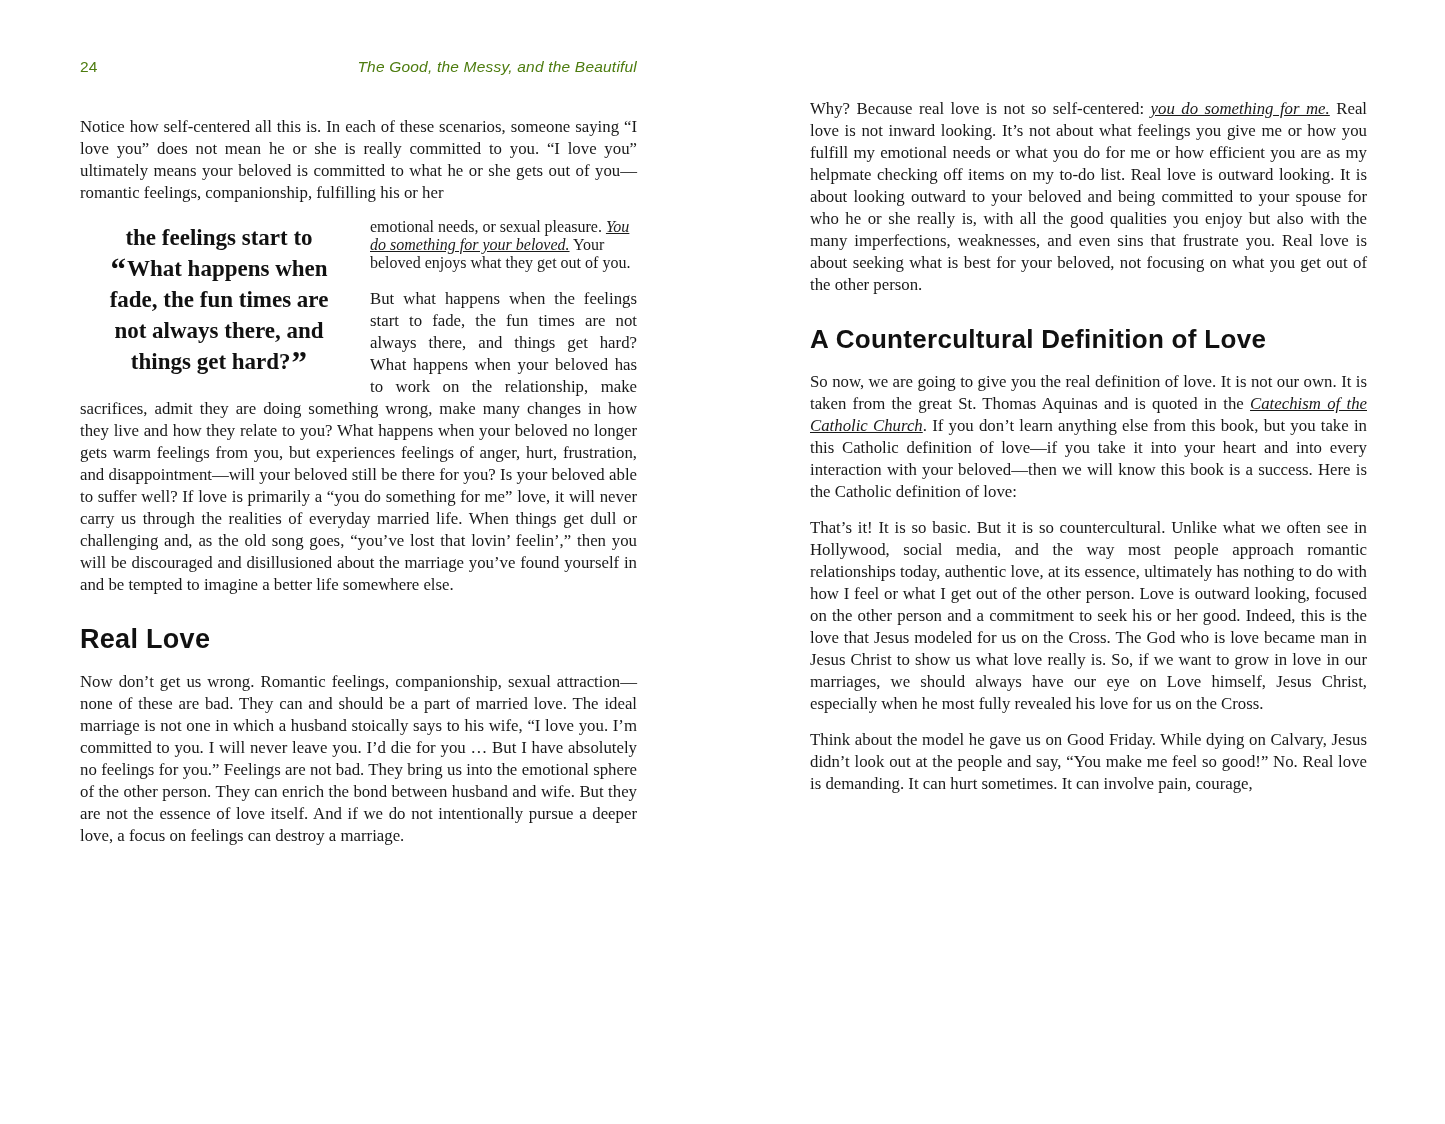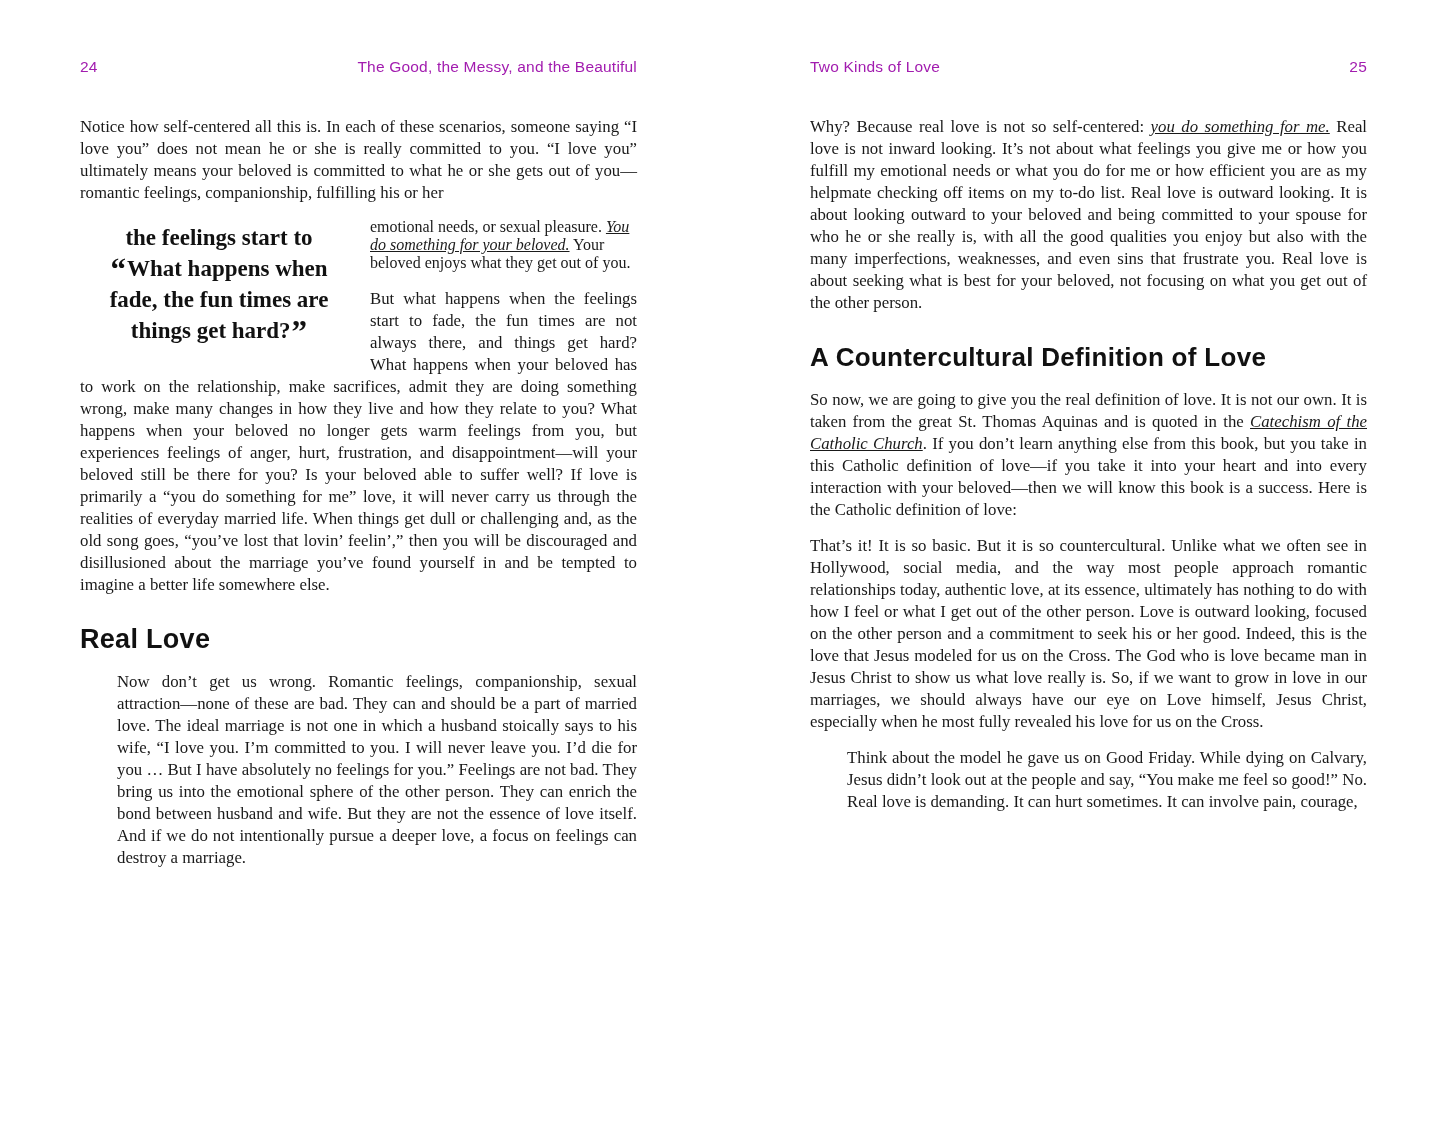--- a/index.html
+++ b/index.html
@@ -21,38 +21,38 @@
   }
   .page-left  { left: 80px; }
   .page-right { left: 810px; }
 
   .running-header {
     display: flex;
     justify-content: space-between;
     align-items: baseline;
     font-family: "Liberation Sans", sans-serif;
     font-size: 15.5px;
-    color: #a21caf;
+    color: #4d7c0f;
     letter-spacing: 0.2px;
   }
-  .running-title-italic { }
+  .running-title-italic { font-style: italic; }
 
   .page-body {
     margin-top: 40px;
   }
 
   .body-para {
     font-family: "Liberation Serif", serif;
     font-size: 16.8px;
     line-height: 22px;
     text-align: justify;
     margin: 0 0 14px 0;
     color: #191919;
   }
-  .body-para:last-child { margin-bottom: 0; margin-left: 37px; }
+  .body-para:last-child { margin-bottom: 0; }
 
   .pullquote {
     float: left;
     width: 278px;
     margin: 4px 12px 18px 0;
     font-family: "Liberation Serif", serif;
     font-weight: bold;
     font-size: 23px;
     line-height: 31px;
     text-align: center;
@@ -95,36 +95,33 @@
   <div class="running-header">
     <span>24</span>
     <span class="running-title-italic">The Good, the Messy, and the Beautiful</span>
   </div>
 
   <div class="page-body">
     <p class="body-para"><span>Notice how self-centered all this is. In each of these scenarios, someone saying “I love you” does not mean he or she is really committed to you. “I love you” ultimately means your beloved is committed to what he or she gets out of you—romantic feelings, companionship, fulfilling his or her</span></p><aside class="pullquote">
         <div class="pq-line">the feelings start to</div>
         <div class="pq-line"><span class="pq-mark pq-mark-open">“</span><span>What happens when</span></div>
         <div class="pq-line">fade, the fun times are</div>
+        <div class="pq-line">not always there, and</div>
         <div class="pq-line"><span>things get hard?</span><span class="pq-mark pq-mark-close">”</span></div>
       </aside><span> emotional needs, or sexual pleasure. </span><em>You do something for your beloved.</em><span> Your beloved enjoys what they get out of you.</span><p></p>
 
     <p class="body-para">But what happens when the feelings start to fade, the fun times are not always there, and things get hard? What happens when your beloved has to work on the relationship, make sacrifices, admit they are doing something wrong, make many changes in how they live and how they relate to you? What happens when your beloved no longer gets warm feelings from you, but experiences feelings of anger, hurt, frustration, and disappointment—will your beloved still be there for you? Is your beloved able to suffer well? If love is primarily a “you do something for me” love, it will never carry us through the realities of everyday married life. When things get dull or challenging and, as the old song goes, “you’ve lost that lovin’ feelin’,” then you will be discouraged and disillusioned about the marriage you’ve found yourself in and be tempted to imagine a better life somewhere else.</p>
 
     <h2 class="section-heading">Real Love</h2>
 
     <p class="body-para">Now don’t get us wrong. Romantic feelings, companionship, sexual attraction—none of these are bad. They can and should be a part of married love. The ideal marriage is not one in which a husband stoically says to his wife, “I love you. I’m committed to you. I will never leave you. I’d die for you … But I have absolutely no feelings for you.” Feelings are not bad. They bring us into the emotional sphere of the other person. They can enrich the bond between husband and wife. But they are not the essence of love itself. And if we do not intentionally pursue a deeper love, a focus on feelings can destroy a marriage.</p>
   </div>
 </div>
 
 <div class="page page-right">
-  <div class="running-header">
-    <span>Two Kinds of Love</span>
-    <span>25</span>
-  </div>
 
   <div class="page-body">
     <p class="body-para"><span>Why? Because real love is not so self-centered: </span><em>you do something for me.</em><span> Real love is not inward looking. It’s not about what feelings you give me or how you fulfill my emotional needs or what you do for me or how efficient you are as my helpmate checking off items on my to-do list. Real love is outward looking. It is about looking outward to your beloved and being committed to your spouse for who he or she really is, with all the good qualities you enjoy but also with the many imperfections, weaknesses, and even sins that frustrate you. Real love is about seeking what is best for your beloved, not focusing on what you get out of the other person.</span></p>
 
     <h2 class="section-heading">A Countercultural Definition of Love</h2>
 
     <p class="body-para"><span>So now, we are going to give you the real definition of love. It is not our own. It is taken from the great St. Thomas Aquinas and is quoted in the </span><em>Catechism of the Catholic Church</em><span>. If you don’t learn anything else from this book, but you take in this Catholic definition of love—if you take it into your heart and into every interaction with your beloved—then we will know this book is a success. Here is the Catholic definition of love:</span></p>
 
 
     <p class="body-para">That’s it! It is so basic. But it is so countercultural. Unlike what we often see in Hollywood, social media, and the way most people approach romantic relationships today, authentic love, at its essence, ultimately has nothing to do with how I feel or what I get out of the other person. Love is outward looking, focused on the other person and a commitment to seek his or her good. Indeed, this is the love that Jesus modeled for us on the Cross. The God who is love became man in Jesus Christ to show us what love really is. So, if we want to grow in love in our marriages, we should always have our eye on Love himself, Jesus Christ, especially when he most fully revealed his love for us on the Cross.</p>

